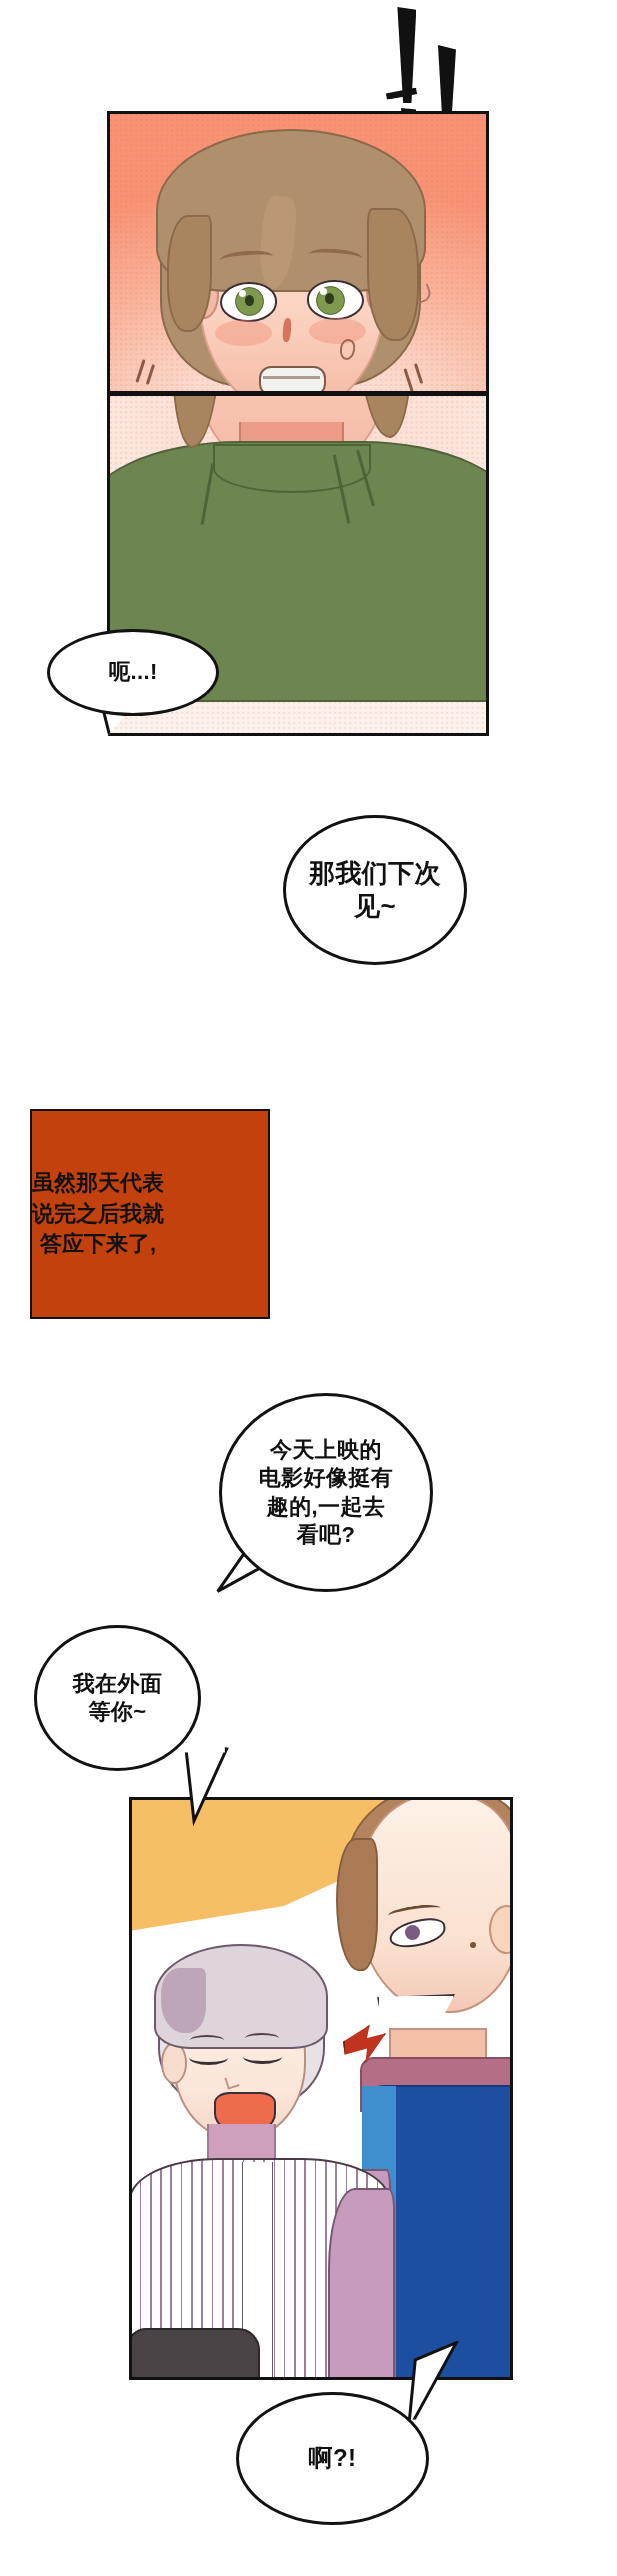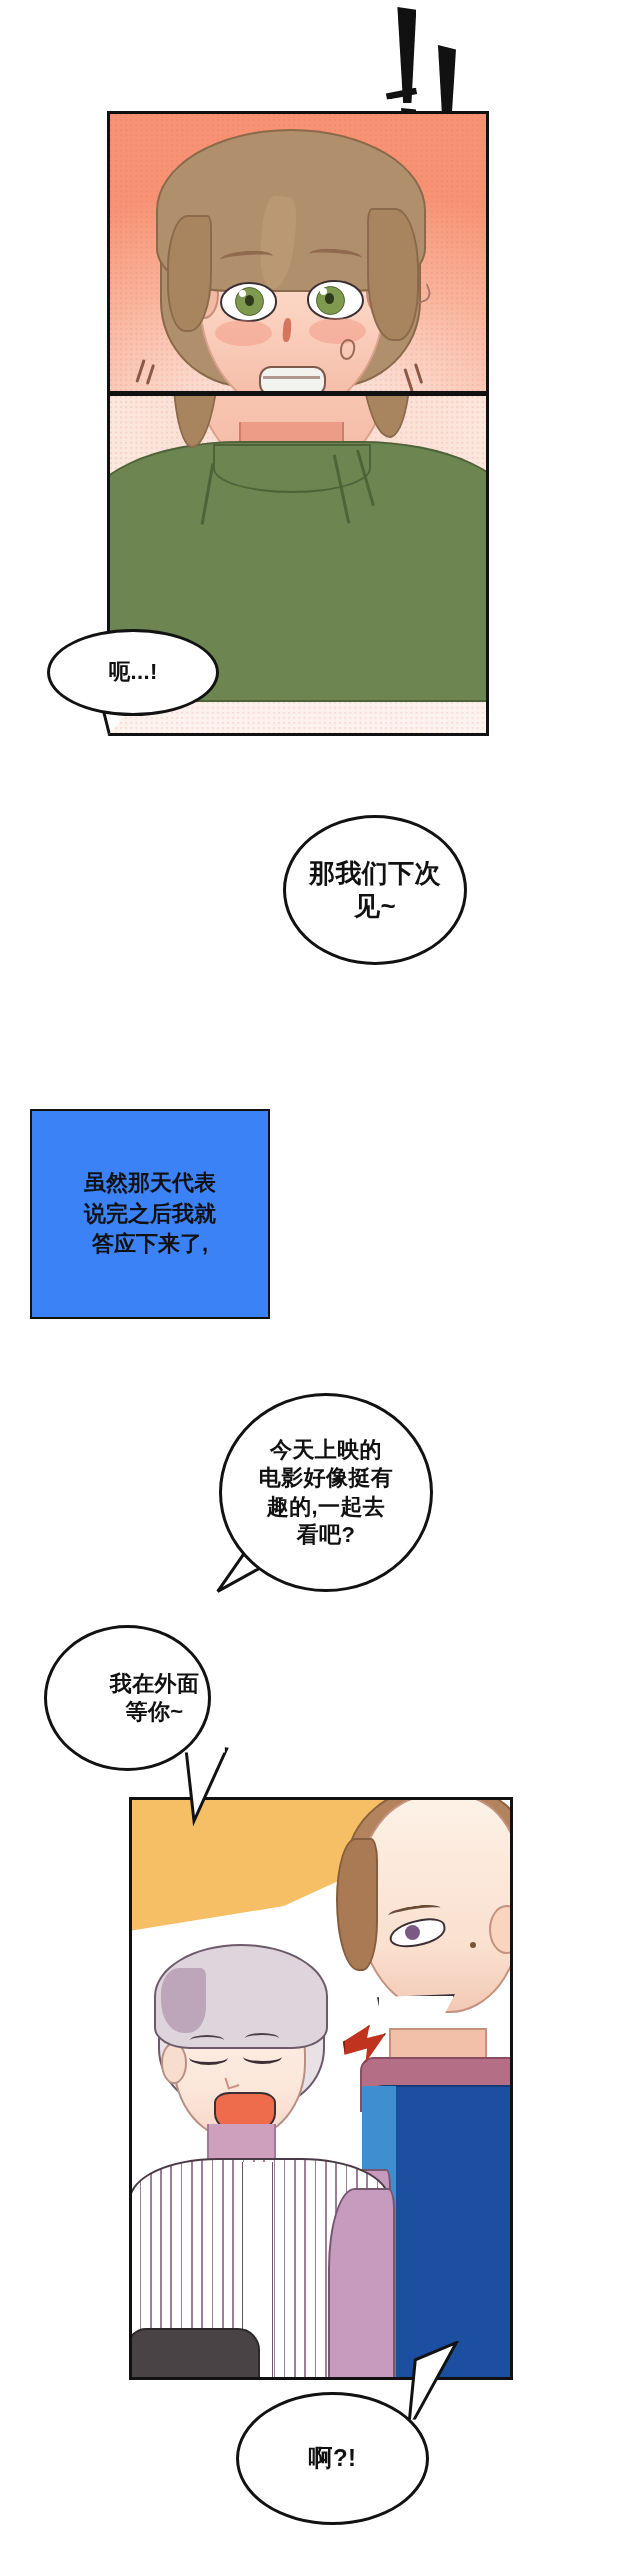--- a/index.html
+++ b/index.html
@@ -97,26 +97,26 @@
   }
   .bubble .btext{
     font-weight:700;
     line-height:1.28;
     letter-spacing:0.4px;
     white-space:pre-line;
     padding:0 8.6px;
   }
   .box{
     position:absolute;
-    background:#3b82f6;
+    background:#c2410c;
     border:2.6px solid #121212;
     box-sizing:border-box;
     display:flex;
     align-items:center;
-    justify-content:center;
+    justify-content:flex-start;
     text-align:center;
     color:#111111;
     z-index:30;
   }
   .box .btext{
     font-weight:700;
     line-height:1.38;
     white-space:pre-line;
   }
 
@@ -130,21 +130,21 @@
   #bub-2{left:283px; top:815px; width:184px; height:150px;}
   #bub-2 .btext{font-size:26px;}
 
   #box-1{left:30px; top:1109px; width:240px; height:210px;}
   #box-1 .btext{font-size:22px;}
 
   #bub-3{left:219px; top:1393px; width:214px; height:199px;}
   #bub-3 .btext{font-size:22px;}
   #bub-3-tail{left:216px;top:1509px;width:43px;height:53px;}
 
-  #bub-4{left:44px; top:1625px; width:167px; height:146px;justify-content:flex-end;}
+  #bub-4{left:34px; top:1625px; width:167px; height:146px;}
   #bub-4 .btext{font-size:22px;}
   #bub-4-tail{left:182px;top:1742px;width:36px;height:67px;}
 
   #bub-5{left:236px; top:2392px; width:193px; height:133px;}
   #bub-5 .btext{font-size:24px;}
   #bub-5-tail{left:403px;top:2341px;width:46px;height:69px;}
 
   
   #panel-2{left:129px; top:1797px; width:384px; height:583px;}
   .p2-white{position:absolute;inset:0;background:#ffffff;}

